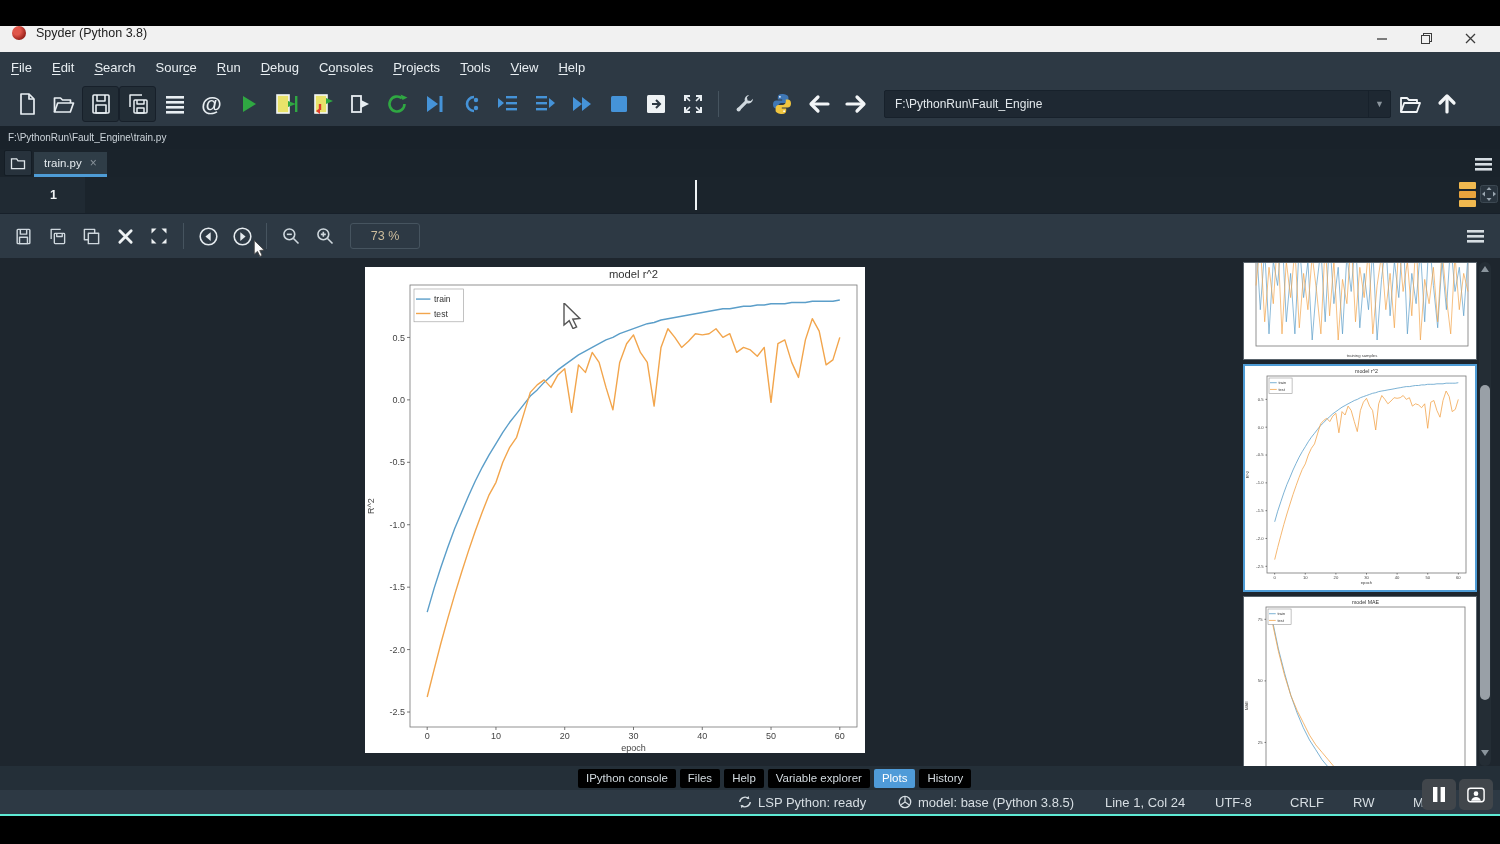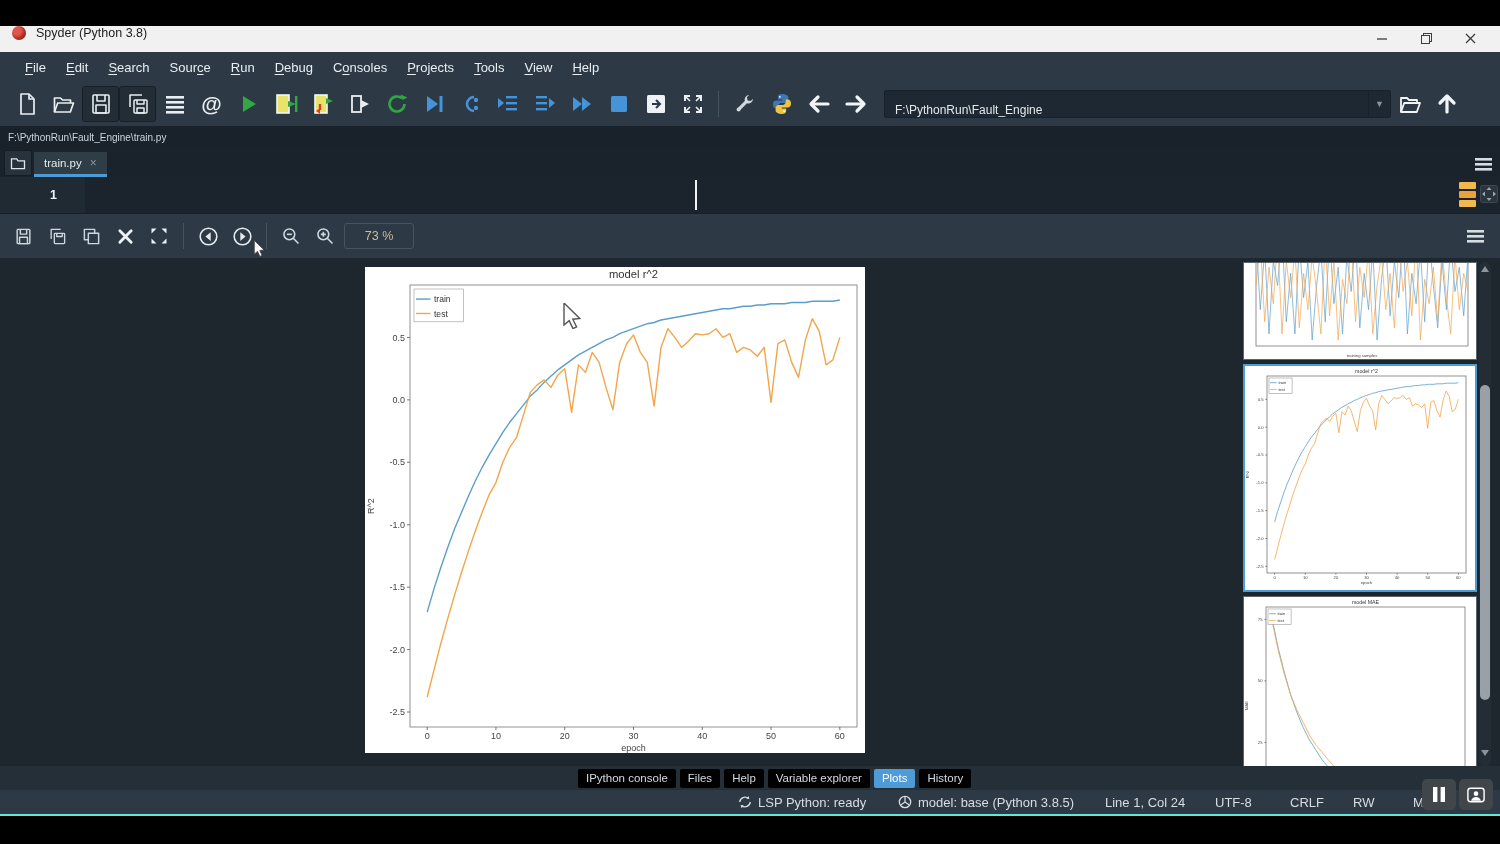--- a/index.html
+++ b/index.html
@@ -10,29 +10,29 @@
   #lb-top{left:0;top:0;width:1500px;height:26px;background:#000;}
   #lb-bot{left:0;top:816px;width:1500px;height:28px;background:#000;}
   
   #titlebar{left:0;top:26px;width:1500px;height:26px;background:#f1f1f1;display:flex;align-items:flex-start;border-bottom:1px solid #b8b8b8;}
   #spyder-logo{width:14px;height:14px;border-radius:50%;margin:0 10px 0 12px;
     background:radial-gradient(circle at 35% 35%, #e0564a 0 30%, #9c231c 70%, #6e120d 100%);}
   #title-text{font-size:12.5px;color:#1c1c1c;}
   .wc{width:44px;height:24px;display:flex;align-items:center;justify-content:center;color:#3c3c3c;}
   #win-controls{margin-left:auto;display:flex;padding-right:8px;}
   
-  #menubar{left:0;top:52px;width:1500px;height:30px;background:#2d3944;display:flex;align-items:center;padding-left:16px;box-sizing:border-box;gap:2px;}
+  #menubar{left:0;top:52px;width:1500px;height:30px;background:#2d3944;display:flex;align-items:center;padding-left:2px;box-sizing:border-box;gap:2px;}
   .menu-item{padding:4px 9px;font-size:13px;color:#e8eef2;cursor:default;}
   .menu-item .u{text-decoration:underline;text-underline-offset:2px;}
   
   #toolbar{left:0;top:82px;width:1500px;height:44px;background:#2d3944;display:flex;align-items:center;padding:0 8px;box-sizing:border-box;}
   .tbtn{width:37px;height:36px;display:flex;align-items:center;justify-content:center;flex:0 0 auto;border-radius:3px;}
   .tbtn.pressed{background:#222d36;border:1px solid #17202a;box-sizing:border-box;}
   .tsep{width:1px;height:26px;background:#46545f;margin:0 7px;flex:0 0 auto;}
-  #wd-combo{height:26px;background:#1e2832;border:1px solid #17212b;border-radius:2px;display:flex;align-items:flex-end;
+  #wd-combo{height:26px;background:#1e2832;border:1px solid #17212b;border-radius:2px;display:flex;align-items:center;
             width:505px;margin-left:10px;flex:0 0 auto;}
   #wd-text{font-size:12px;color:#e2e8ec;padding-left:10px;flex:1;white-space:nowrap;overflow:hidden;}
   #wd-arrow{color:#8a949c;font-size:9px;padding:0 6px;border-left:1px solid #17212b;height:100%;display:flex;align-items:center;}
   
   #pathbar{left:0;top:126px;width:1500px;height:23px;background:#19222a;display:flex;align-items:center;padding-left:8px;box-sizing:border-box;}
   #breadcrumb-text{font-size:10px;color:#ccd4da;}
   
   #tabbar{left:0;top:149px;width:1500px;height:28px;background:#1a232b;display:flex;align-items:flex-end;}
   #tab-browse{width:26px;height:24px;margin:2px 2px 1px 4px;background:#27323c;border:1px solid #141d25;border-radius:2px;display:flex;align-items:center;justify-content:center;}
   .etab{height:25px;background:#2f3d47;border-bottom:3px solid #4e9cd6;display:flex;align-items:center;gap:8px;padding:0 10px;box-sizing:border-box;margin-bottom:0;}
@@ -45,21 +45,21 @@
   #line-num{font-size:12.5px;font-weight:bold;color:#f0f4f6;}
   #code-line{position:absolute;left:85px;top:4px;width:1372px;height:28px;
      background:linear-gradient(90deg,#3c4953 0,#3c4953 610px,#343f49 610px);display:flex;align-items:center;}
   #code-text{font-family:"DejaVu Sans Mono",monospace;font-size:13px;color:#8c99a1;padding-left:8px;white-space:pre;}
   #caret{position:absolute;left:695px;top:3px;width:1.5px;height:30px;background:#eef2f4;}
   #scrollflag{position:absolute;left:1459px;top:5px;width:17px;height:26px;display:flex;flex-direction:column;gap:2px;}
   #scrollflag div{height:7px;border-radius:1px;}
   
   #plots-toolbar{left:0;top:213px;width:1500px;height:45px;background:#2d3944;display:flex;align-items:center;padding:0 6px;box-sizing:border-box;border-top:1px solid #17202a;}
   .pbtn{width:34px;height:32px;display:flex;align-items:center;justify-content:center;flex:0 0 auto;}
-  #zoom-box{width:68px;height:24px;border:1px solid #46545f;border-radius:3px;display:flex;align-items:center;justify-content:center;margin-left:2px;}
+  #zoom-box{width:68px;height:24px;border:1px solid #46545f;border-radius:3px;display:flex;align-items:center;justify-content:center;margin-left:8px;}
   #zoom-text{font-size:12.5px;color:#cdbd9c;}
   
   #plots-area{left:0;top:258px;width:1500px;height:508px;background:#1e262e;overflow:hidden;}
   #figure{position:absolute;left:365px;top:9px;width:500px;height:486px;background:#fff;}
   .thumb{position:absolute;background:#fff;overflow:hidden;}
   #thumb1{left:1243px;top:4px;width:232px;height:96px;border:1px solid #5a646c;}
   #thumb2{left:1243px;top:106px;width:230px;height:224px;border:2px solid #4e9cd6;}
   #thumb3{left:1243px;top:338px;width:232px;height:170px;border:1px solid #5a646c;}
   #vscroll-track{position:absolute;left:1479px;top:4px;width:12px;height:504px;background:#242d35;border-radius:6px;}
   #vscroll-handle{position:absolute;left:1480px;top:127px;width:10px;height:315px;background:#99a0a7;border-radius:5px;}

